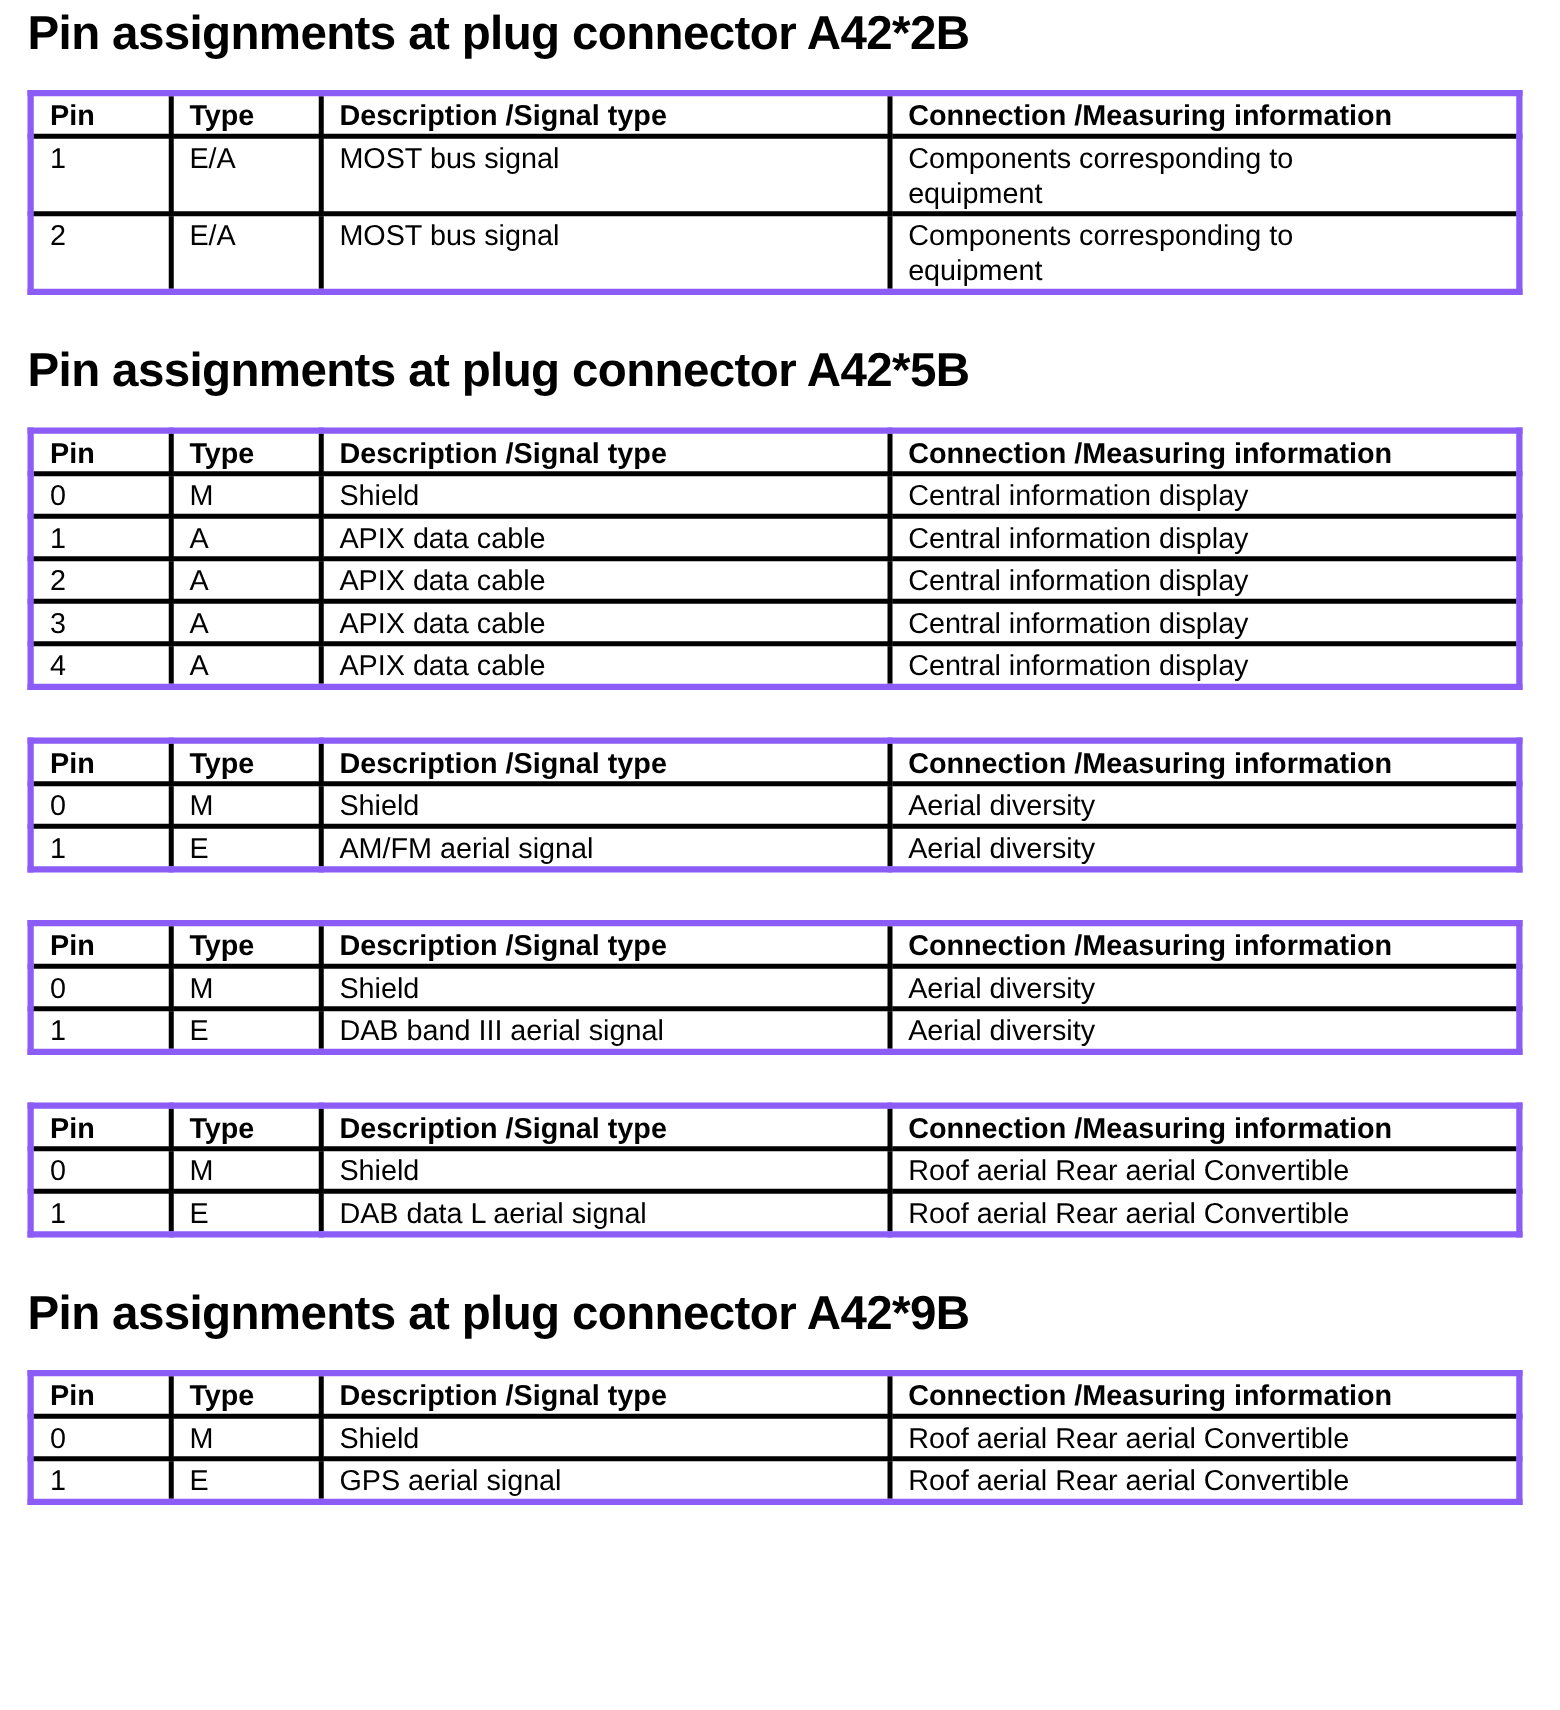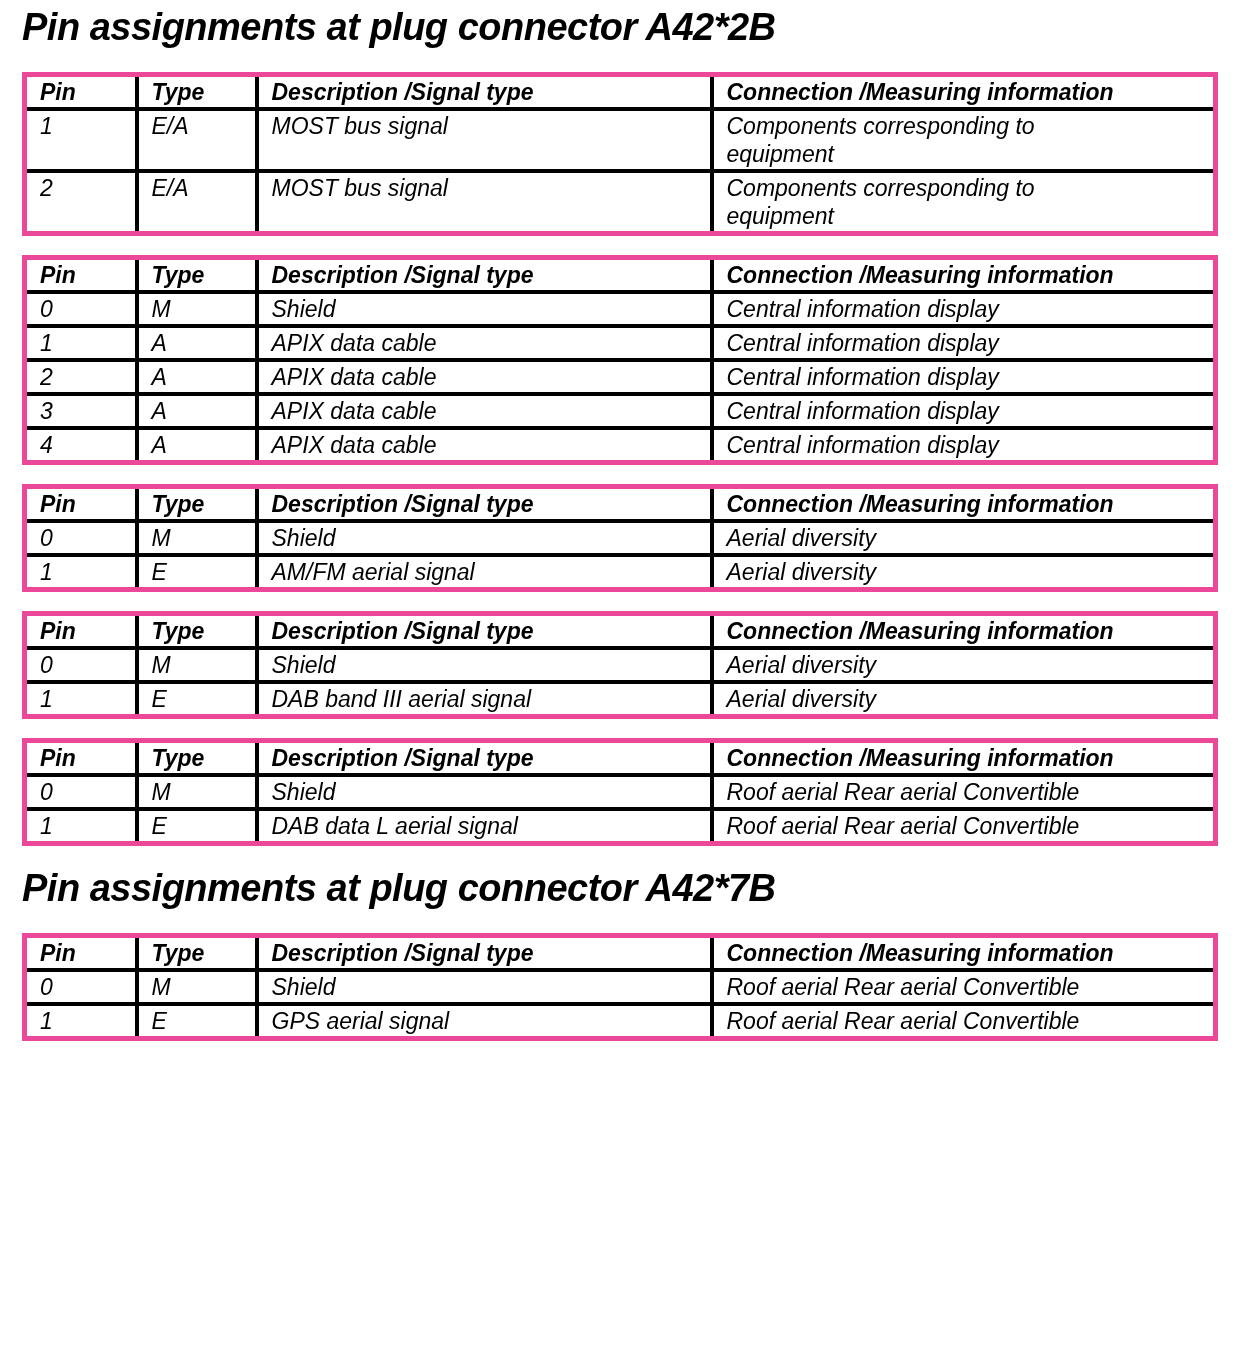--- a/index.html
+++ b/index.html
@@ -10,36 +10,35 @@
   body {
     width: 1248px;
     height: 1368px;
     box-sizing: border-box;
     padding: 4px 30px 0 22px;
     color: #000000;
     font-family: "Liberation Sans", sans-serif;
     overflow: hidden;
   }
   section.pin-section {
-    margin-bottom: 19px;
-    font-style: italic;
+    margin-bottom: 38px;
   }
   h2.section-title {
     font-size: 38px;
     line-height: 46px;
     font-weight: bold;
     margin: 0 0 22px 0;
     letter-spacing: -0.5px;
     white-space: nowrap;
   }
   table.pin-table {
     border-collapse: collapse;
     table-layout: fixed;
     width: 1191px;
-    border: 5px solid #ec4899;
+    border: 5px solid #8b5cf6;
   }
   .pin-table th,
   .pin-table td {
     border: 4px solid #000000;
     padding: 1px 8px 1px 13px;
     font-size: 23px;
     line-height: 28px;
     text-align: left;
     vertical-align: top;
     white-space: pre-line;
@@ -89,20 +88,21 @@
     <td>E/A</td>
     <td>MOST bus signal</td>
     <td>Components corresponding to
 equipment</td>
   </tr>
 </tbody>
     </table>
   </section>
 
   <section class="pin-section">
+    <h2 class="section-title">Pin assignments at plug connector A42*5B</h2>
     <table class="pin-table">
       <colgroup>
         <col class="col-pin">
         <col class="col-type">
         <col class="col-desc">
         <col class="col-conn">
       </colgroup>
       <thead>
         <tr>
           <th>Pin</th>
@@ -246,21 +246,21 @@
     <td>1</td>
     <td>E</td>
     <td>DAB data L aerial signal</td>
     <td>Roof aerial Rear aerial Convertible</td>
   </tr>
 </tbody>
     </table>
   </section>
 
   <section class="pin-section">
-    <h2 class="section-title">Pin assignments at plug connector A42*7B</h2>
+    <h2 class="section-title">Pin assignments at plug connector A42*9B</h2>
     <table class="pin-table">
       <colgroup>
         <col class="col-pin">
         <col class="col-type">
         <col class="col-desc">
         <col class="col-conn">
       </colgroup>
       <thead>
         <tr>
           <th>Pin</th>

